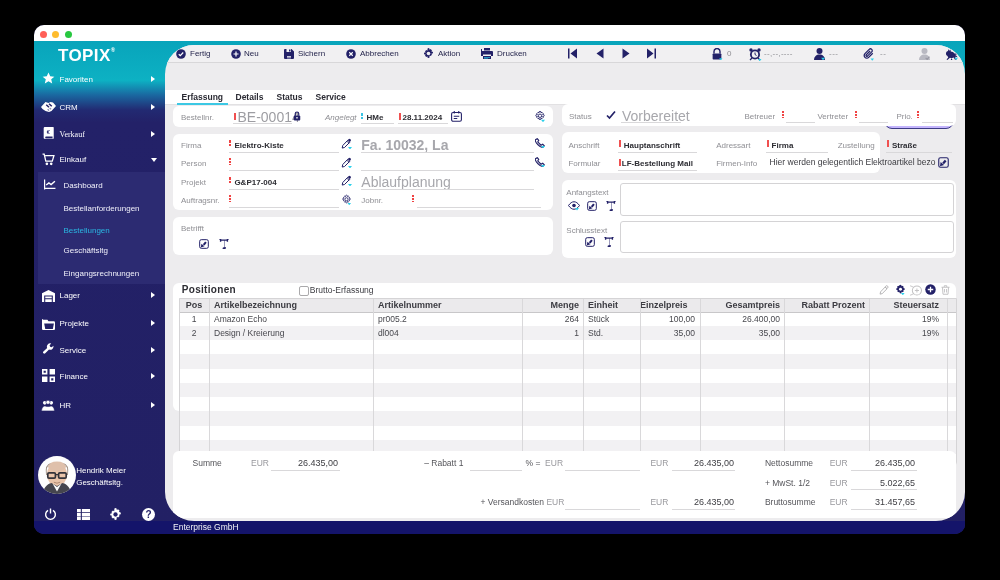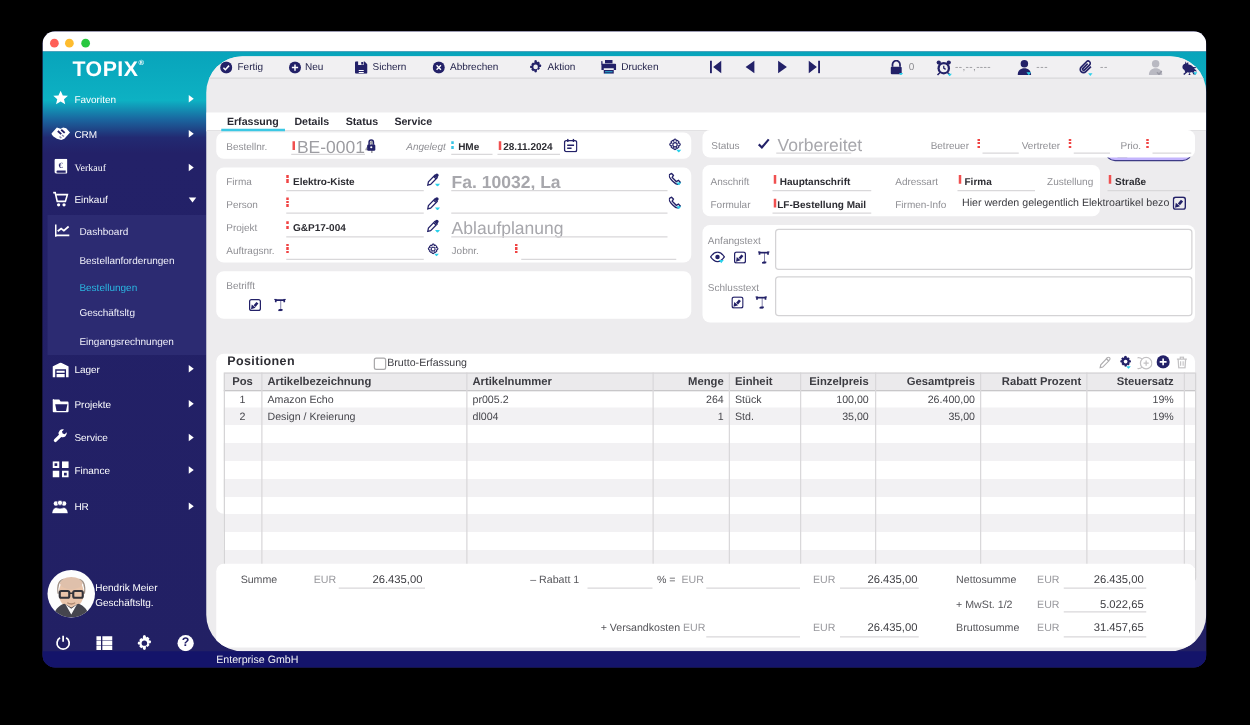--- a/index.html
+++ b/index.html
@@ -468,21 +468,21 @@
               <path d="M7 8v7m4-7v7" stroke="#c3c2c4" stroke-width="1.8"></path>
             </svg>
         <div id="postable">
           <div class="abs" style="left:0;top:42.5px;width:777px;height:125px;background:repeating-linear-gradient(180deg,#fff 0 14.3px,#f2f1f3 14.3px 28.6px);"></div>
           <div class="abs" style="left:0;top:0;width:777px;height:14px;background:#ebeaec;border-bottom:1px solid #c8c7c9;"></div>
           <span class="th" style="left:0;width:30px;text-align:center;">Pos</span>
           <span class="th" style="left:35px;">Artikelbezeichnung</span>
           <span class="th" style="left:199px;">Artikelnummer</span>
           <span class="th" style="left:343px;width:57px;text-align:right;">Menge</span>
           <span class="th" style="left:409px;">Einheit</span>
-          <span class="th" style="left:461px;width:55px;text-align:right;">Einzelpreis</span>
+          <span class="th" style="left:461px;width:55px;">Einzelpreis</span>
           <span class="th" style="left:521px;width:80px;text-align:right;">Gesamtpreis</span>
           <span class="th" style="left:605px;width:81px;text-align:right;">Rabatt Prozent</span>
           <span class="th" style="left:690px;width:70px;text-align:right;">Steuersatz</span>
           <div class="abs" style="left:0;top:28.2px;width:777px;height:14.3px;background:#f2f1f3;"></div>
           <span class="td" style="left:0;top:14px;width:30px;text-align:center;">1</span>
           <span class="td" style="left:35px;top:14px;">Amazon Echo</span>
           <span class="td" style="left:199px;top:14px;">pr005.2</span>
           <span class="td" style="left:343px;top:14px;width:57px;text-align:right;">264</span>
           <span class="td" style="left:409px;top:14px;">Stück</span>
           <span class="td" style="left:461px;top:14px;width:55px;text-align:right;">100,00</span>

